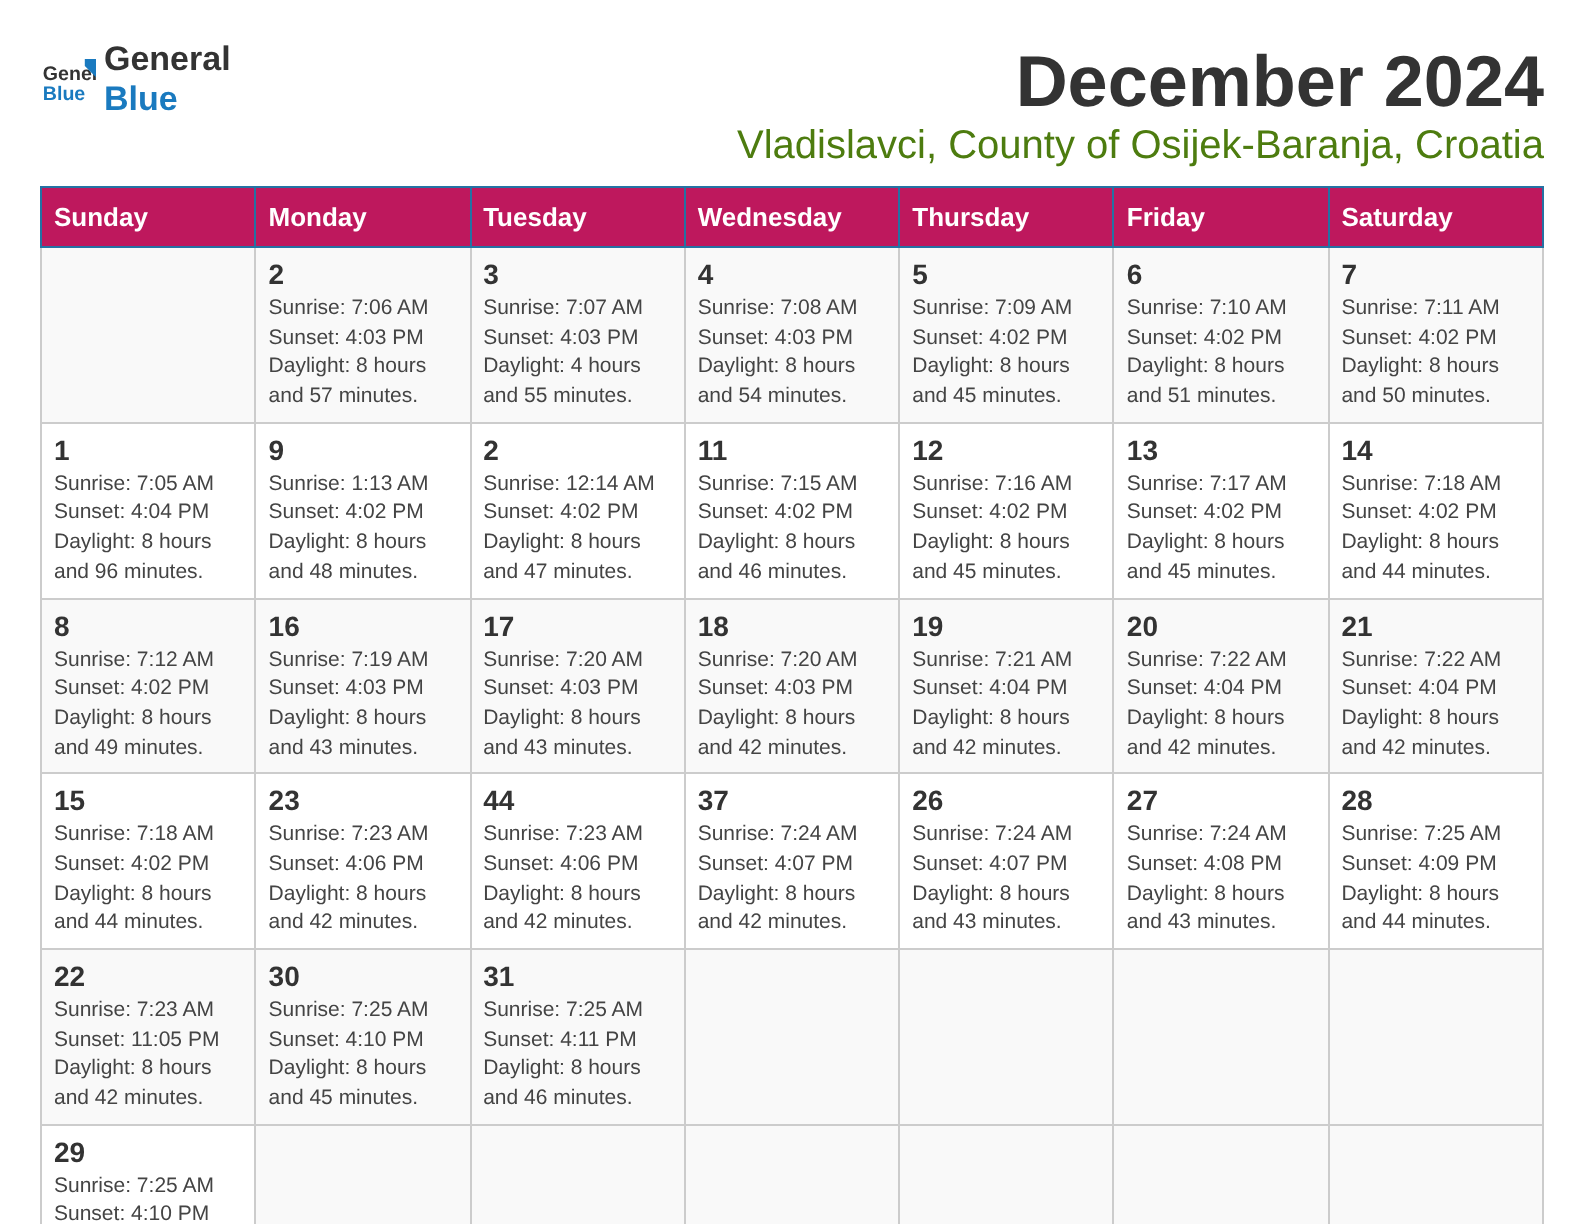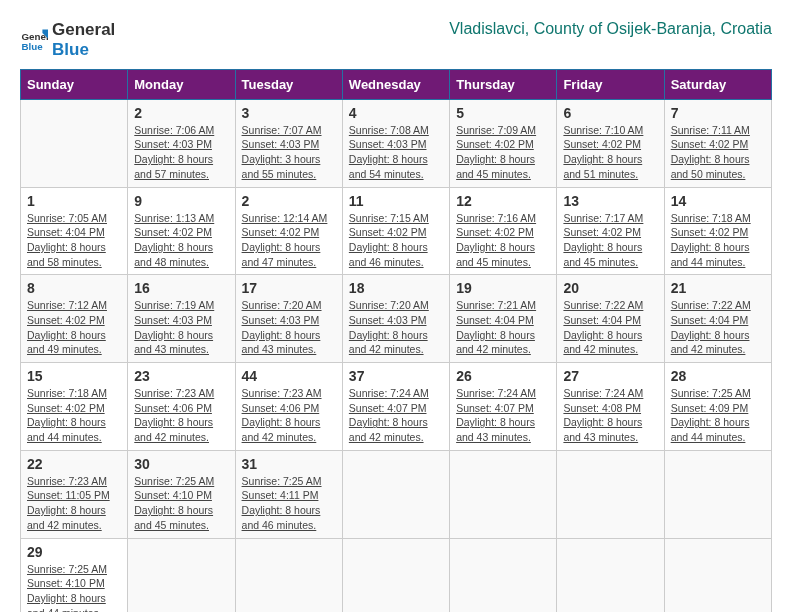--- a/index.html
+++ b/index.html
@@ -27,31 +27,31 @@
     }
     .title-section {
       text-align: right;
     }
     .month-title {
       font-size: 36px;
       font-weight: bold;
       color: #333;
     }
     .location-title {
-      font-size: 16px;
-      color: #0f766e;
+      font-size: 20px;
+      color: #4d7c0f;
       margin-left: 34px;
     }
     table {
       width: 100%;
       border-collapse: collapse;
       font-size: 11px;
     }
     thead th {
-      background-color: #701a75;
+      background-color: #be185d;
       color: #fff;
       padding: 7px 6px;
       text-align: left;
       font-size: 13px;
       font-weight: bold;
       border: 1px solid #2471a3;
     }
     tbody td {
       border: 1px solid #ccc;
       vertical-align: top;
@@ -67,21 +67,20 @@
       font-size: 14px;
       font-weight: bold;
       color: #333;
       display: block;
       margin-bottom: 2px;
     }
     .day-info {
       font-size: 10.5px;
       color: #444;
       line-height: 1.4;
-      text-decoration: underline;
     }
     .empty-cell {
       background: #f9f9f9;
     }
   </style>
 </head>
 <body>
 
 <div>
   <div class="header-section">
@@ -90,20 +89,21 @@
         <text x="2" y="20" font-size="14" font-weight="bold" fill="#333" font-family="Arial">General</text>
         <text x="2" y="34" font-size="14" font-weight="bold" fill="#1a7abf" font-family="Arial">Blue</text>
         <polygon points="32,5 40,5 40,18 32,10" fill="#1a7abf"></polygon>
       </svg>
       <div style="line-height:1.2;">
         <div style="font-size:17px;font-weight:bold;color:#333;">General</div>
         <div style="font-size:17px;font-weight:bold;color:#1a7abf;">Blue</div>
       </div>
     </div>
     <div class="title-section">
+      <div class="month-title">December 2024</div>
       <div class="location-title">Vladislavci, County of Osijek-Baranja, Croatia</div>
     </div>
   </div>
 
   <table>
     <thead>
       <tr>
         <th>Sunday</th>
         <th>Monday</th>
         <th>Tuesday</th>
@@ -122,21 +122,21 @@
               <div>Sunrise: 7:06 AM</div>
               <div>Sunset: 4:03 PM</div>
               <div>Daylight: 8 hours and 57 minutes.</div>
             </div>
           </td>
           <td>
             <span class="day-number">3</span>
             <div class="day-info">
               <div>Sunrise: 7:07 AM</div>
               <div>Sunset: 4:03 PM</div>
-              <div>Daylight: 3 hours and 55 minutes.</div>
+              <div>Daylight: 4 hours and 55 minutes.</div>
             </div>
           </td>
           <td>
             <span class="day-number">4</span>
             <div class="day-info">
               <div>Sunrise: 7:08 AM</div>
               <div>Sunset: 4:03 PM</div>
               <div>Daylight: 8 hours and 54 minutes.</div>
             </div>
           </td>
@@ -164,21 +164,21 @@
               <div>Daylight: 8 hours and 50 minutes.</div>
             </div>
           </td>
         </tr>
         <tr>
           <td>
             <span class="day-number">1</span>
             <div class="day-info">
               <div>Sunrise: 7:05 AM</div>
               <div>Sunset: 4:04 PM</div>
-              <div>Daylight: 8 hours and 58 minutes.</div>
+              <div>Daylight: 8 hours and 96 minutes.</div>
             </div>
           </td>
           <td>
             <span class="day-number">9</span>
             <div class="day-info">
               <div>Sunrise: 1:13 AM</div>
               <div>Sunset: 4:02 PM</div>
               <div>Daylight: 8 hours and 48 minutes.</div>
             </div>
           </td>

